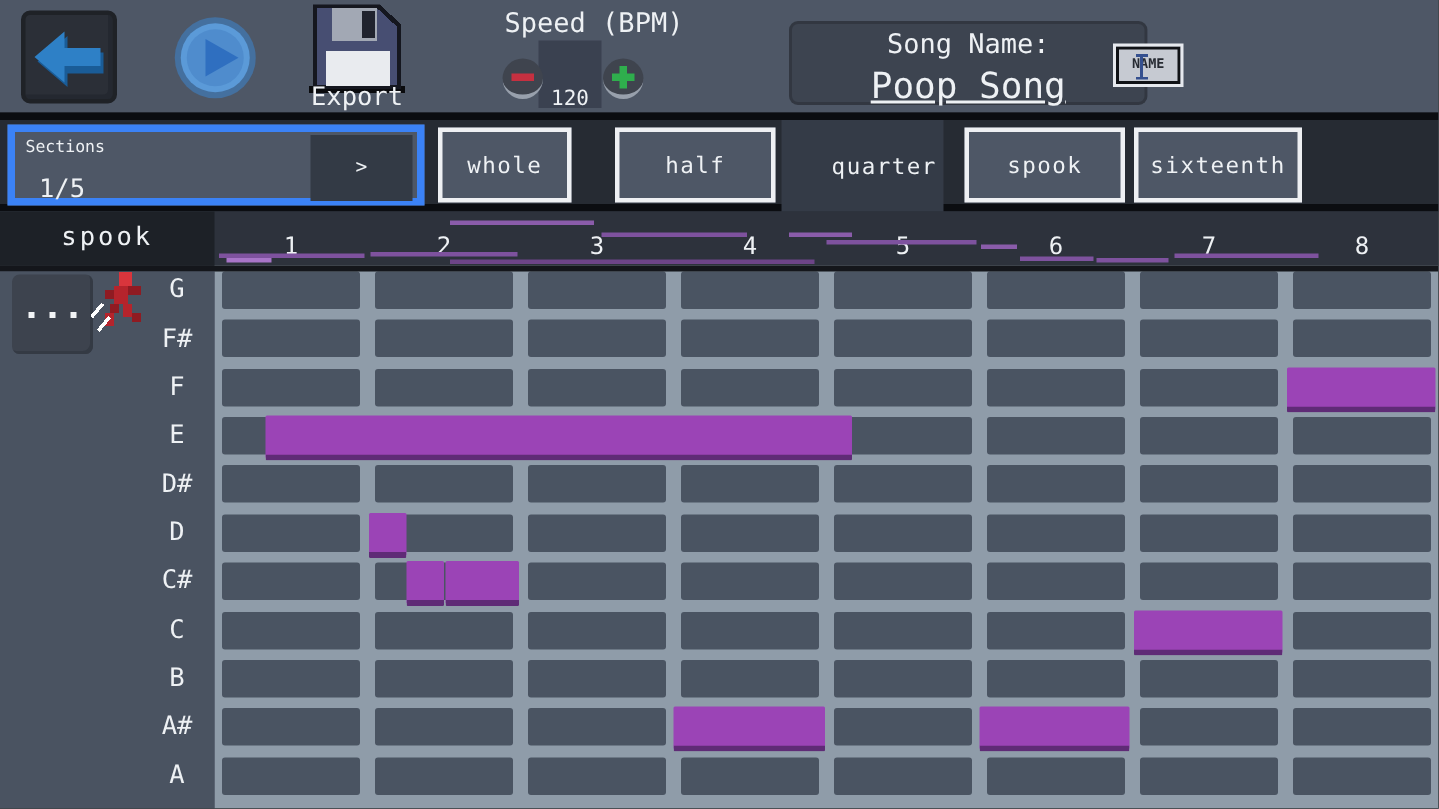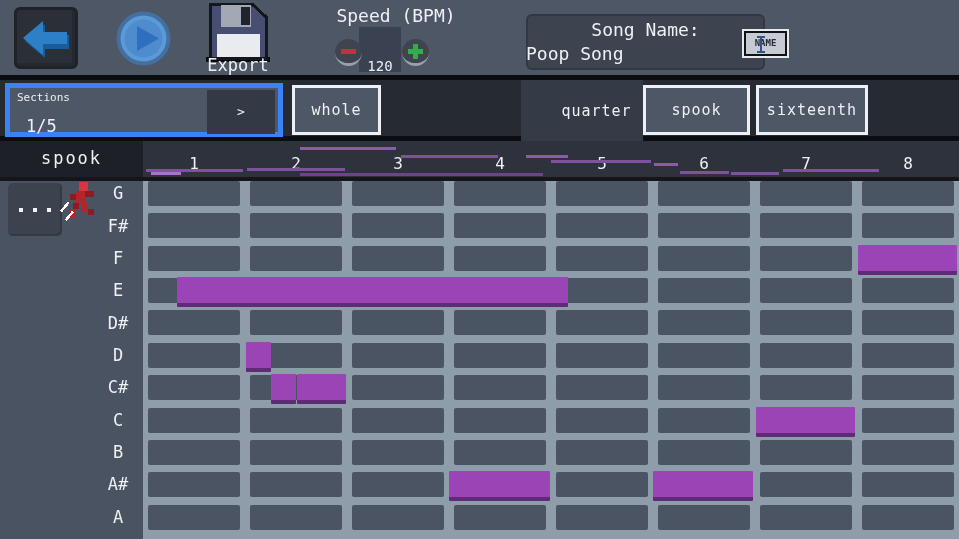--- a/index.html
+++ b/index.html
@@ -20,21 +20,21 @@
   #bpm-value{left:359px;top:58px;width:42px;text-align:center;font-size:14px;}
   .round-btn{width:27px;height:24px;border-radius:50%;background:#3f444e;
              border-bottom:3px solid #98a0ac;box-sizing:content-box;cursor:pointer;}
   #minus-btn{left:335px;top:39px;}
   #plus-btn{left:402px;top:39px;}
   .hbar{position:absolute;left:6px;top:10px;width:15px;height:5px;}
   .vbar{position:absolute;left:11px;top:5px;width:5px;height:15px;}
   #song-panel{left:526px;top:14px;width:239px;height:56px;background:#3d4450;
               border-radius:6px;box-shadow:inset 0 0 0 2px rgba(0,0,0,.18);}
   #song-panel .l1{position:absolute;left:0;top:5px;width:100%;text-align:center;font-size:18px;}
-  #song-panel .l2{position:absolute;left:0;top:29px;width:100%;font-size:18px;}
+  #song-panel .l2{position:absolute;left:0;top:29px;width:100%;text-align:center;font-size:24px;text-decoration:underline;}
   #name-btn{left:744px;top:31px;width:43px;height:25px;background:#c6cad2;
             border:2px solid #101216;outline:2px solid #e6e9ee;box-sizing:border-box;
             color:#272b33;font-size:9px;font-weight:bold;text-align:center;
             line-height:21px;letter-spacing:0px;cursor:pointer;}
   
   #row2{left:0;top:75px;width:959px;height:66px;background:#262b33;
         border-top:5px solid #0b0d11;border-bottom:5px solid #0b0d11;box-sizing:border-box;}
   #sections-panel{left:5px;top:83px;width:278px;height:54px;background:#4e5766;
                   border:5px solid #3b82f6;box-sizing:border-box;}
   #sections-label{position:absolute;left:7px;top:3px;font-size:11px;}
@@ -283,16 +283,17 @@
       <div class="pitch-label txt" style="top: 131.62px;">D#</div>
       <div class="pitch-label txt" style="top: 163.98px;">D</div>
       <div class="pitch-label txt" style="top: 196.34px;">C#</div>
       <div class="pitch-label txt" style="top: 228.7px;">C</div>
       <div class="pitch-label txt" style="top: 261.06px;">B</div>
       <div class="pitch-label txt" style="top: 293.42px;">A#</div>
       <div class="pitch-label txt" style="top: 325.78px;">A</div>
     </div>
 
 <div class="dur-btn" style="left: 292px; width: 89px; top: 85px; height: 50px;">whole</div>
-    <div class="dur-btn sel" style="left: 521px; width: 122px; top: 80px; height: 61px; padding-left: 29px;">quarter</div>
+    <div class="dur-btn" style="left: 410px; width: 107px; top: 85px; height: 50px;">half</div>
+    <div class="dur-btn sel" style="left: 521px; width: 108px; top: 80px; height: 61px; padding-left: 29px;">quarter</div>
     <div class="dur-btn" style="left: 643px; width: 107px; top: 85px; height: 50px;">spook</div>
     <div class="dur-btn" style="left: 756px; width: 112px; top: 85px; height: 50px;">sixteenth</div>
   </div>
 
 </body></html>

